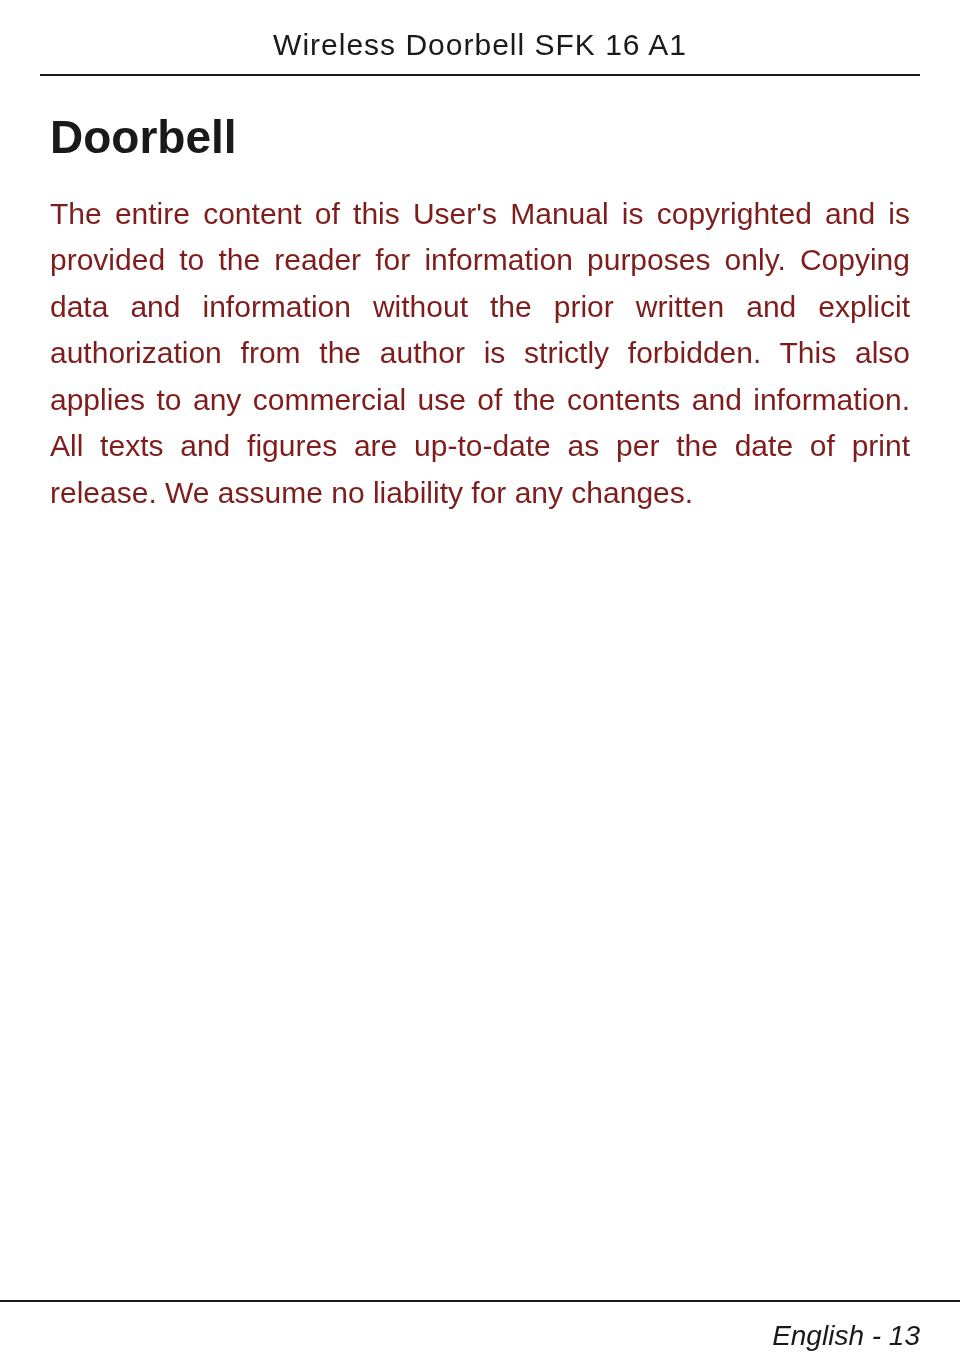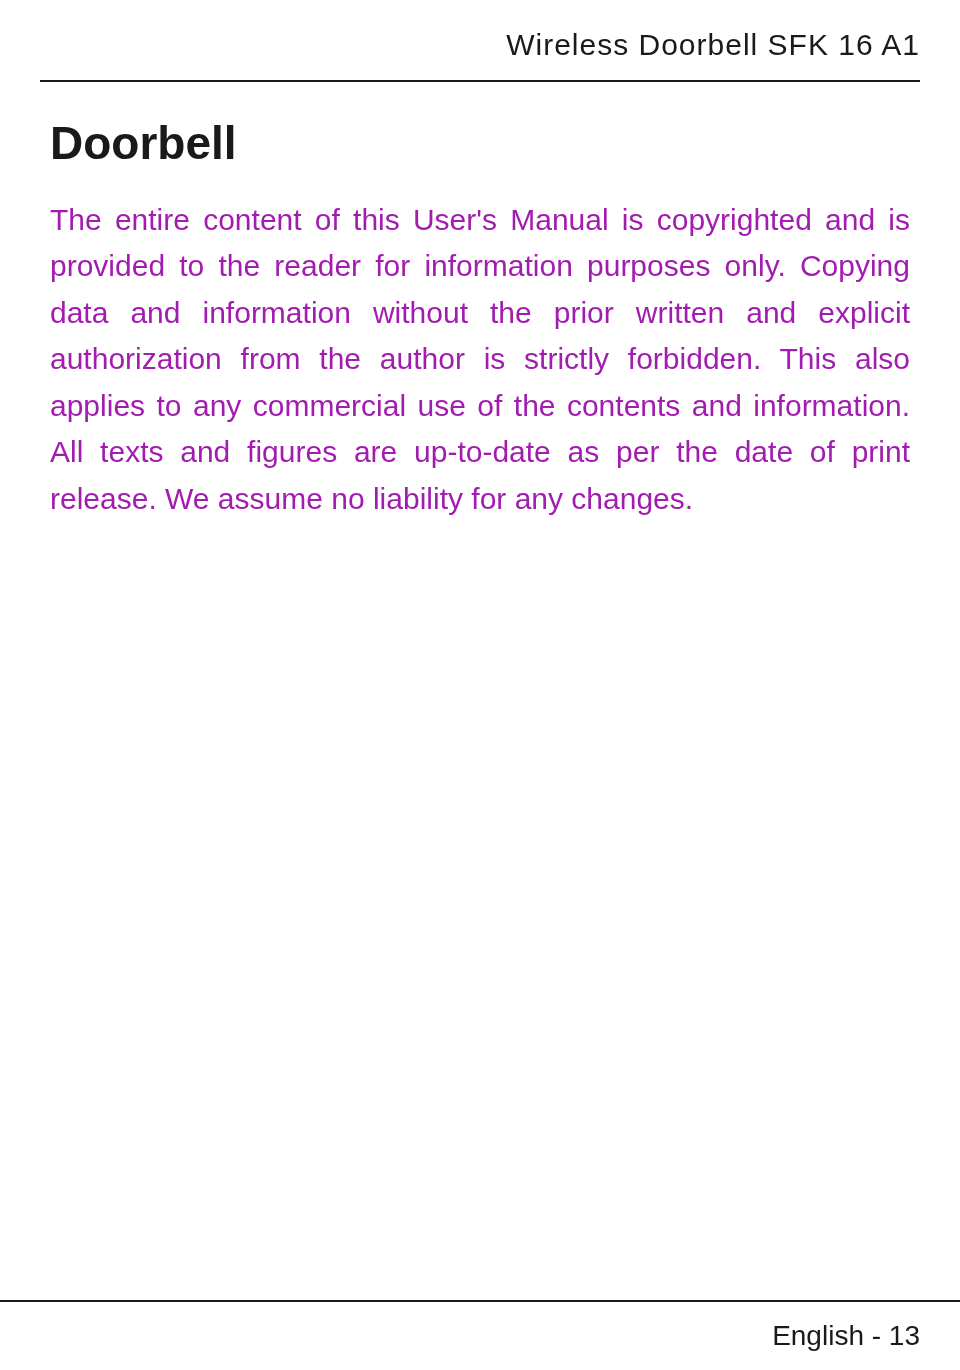--- a/index.html
+++ b/index.html
@@ -21,23 +21,23 @@
     .page-container {
       width: 100%;
       height: 100%;
       padding: 0 40px;
       position: relative;
     }
 
     .header {
       display: flex;
       flex-direction: column;
-      align-items: flex-end;
+      align-items: center;
       padding-top: 28px;
-      padding-bottom: 18px;
+      padding-bottom: 12px;
       border-bottom: 2px solid #1a1a1a;
       margin-bottom: 36px;
     }
 
     .header-title {
       font-size: 30px;
       font-weight: normal;
       letter-spacing: 1px;
       color: #1a1a1a;
       text-align: center;
@@ -51,34 +51,35 @@
       font-size: 46px;
       font-weight: bold;
       color: #1a1a1a;
       margin-bottom: 28px;
       line-height: 1.1;
     }
 
     .body-text {
       font-size: 30px;
       line-height: 1.55;
-      color: #a21caf;
+      color: #7f1d1d;
       text-align: justify;
     }
 
     .footer {
       position: absolute;
       bottom: 0;
       left: 0;
       right: 0;
       border-top: 2px solid #1a1a1a;
       padding: 18px 40px;
       display: flex;
       justify-content: flex-end;
       align-items: center;
+      font-style: italic;
     }
 
     .footer-text {
       font-size: 28px;
       color: #1a1a1a;
     }
   </style>
 </head>
 <body>
 

